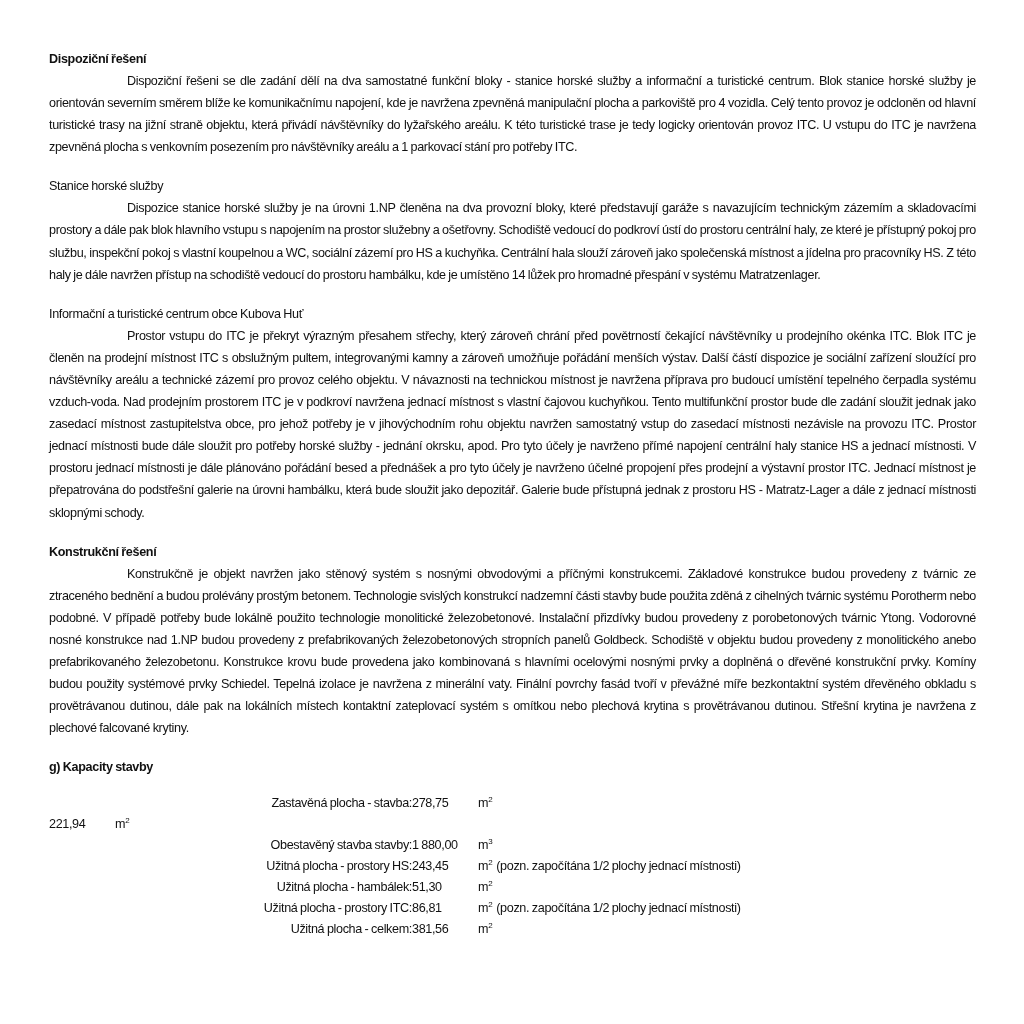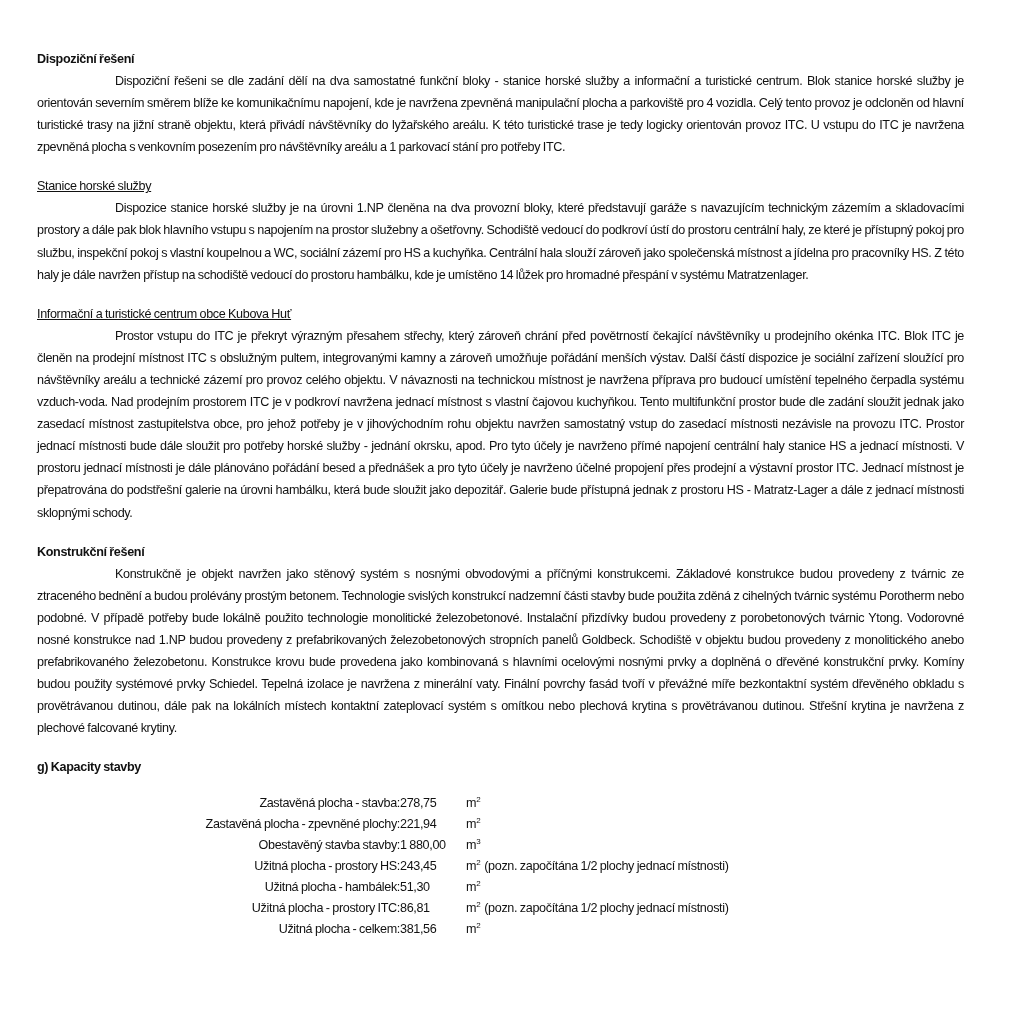--- a/index.html
+++ b/index.html
@@ -4,24 +4,24 @@
 <style>
   html, body { margin: 0; padding: 0; background: #ffffff; }
   body {
     width: 1024px; height: 1024px; overflow: hidden;
     font-family: "Liberation Sans", sans-serif;
     color: #111111;
     font-size: 12.6px;
     letter-spacing: -0.35px;
     word-spacing: -0.5px;
   }
-  .page { position: absolute; left: 37px; top: 48px; width: 927px; }
+  .page { position: absolute; left: 49px; top: 48px; width: 927px; }
   .section { margin: 0 0 17px 0; }
   .h-bold { font-weight: bold; line-height: 22px; height: 22px; }
-  .h-under { text-decoration: underline; line-height: 22px; height: 22px; }
+  .h-under { line-height: 22px; height: 22px; }
   .para {
     line-height: 22.1px;
     text-align: justify;
     text-indent: 78px;
     margin: 0;
   }
   .g-title { font-weight: bold; line-height: 22px; margin-top: 0; margin-bottom: 15px; }
   .cap-row { display: flex; height: 21px; line-height: 21px; }
   .cap-label { width: 363px; text-align: right; }
   .cap-value { width: 64px; }
@@ -57,21 +57,20 @@
   <div class="capacities">
     <div class="g-title">g) Kapacity stavby</div>
     <div>
       <div class="cap-row">
         <span class="cap-label">Zastavěná plocha - stavba:</span>
         <span class="cap-value">278,75</span>
         <span class="cap-unit"><span>m</span><sup>2</sup></span>
         <span class="cap-note"></span>
       </div>
       <div class="cap-row">
-        <span class="cap-label">Zastavěná plocha - zpevněné plochy:</span>
         <span class="cap-value">221,94</span>
         <span class="cap-unit"><span>m</span><sup>2</sup></span>
         <span class="cap-note"></span>
       </div>
       <div class="cap-row">
         <span class="cap-label">Obestavěný stavba stavby:</span>
         <span class="cap-value">1 880,00</span>
         <span class="cap-unit"><span>m</span><sup>3</sup></span>
         <span class="cap-note"></span>
       </div>

